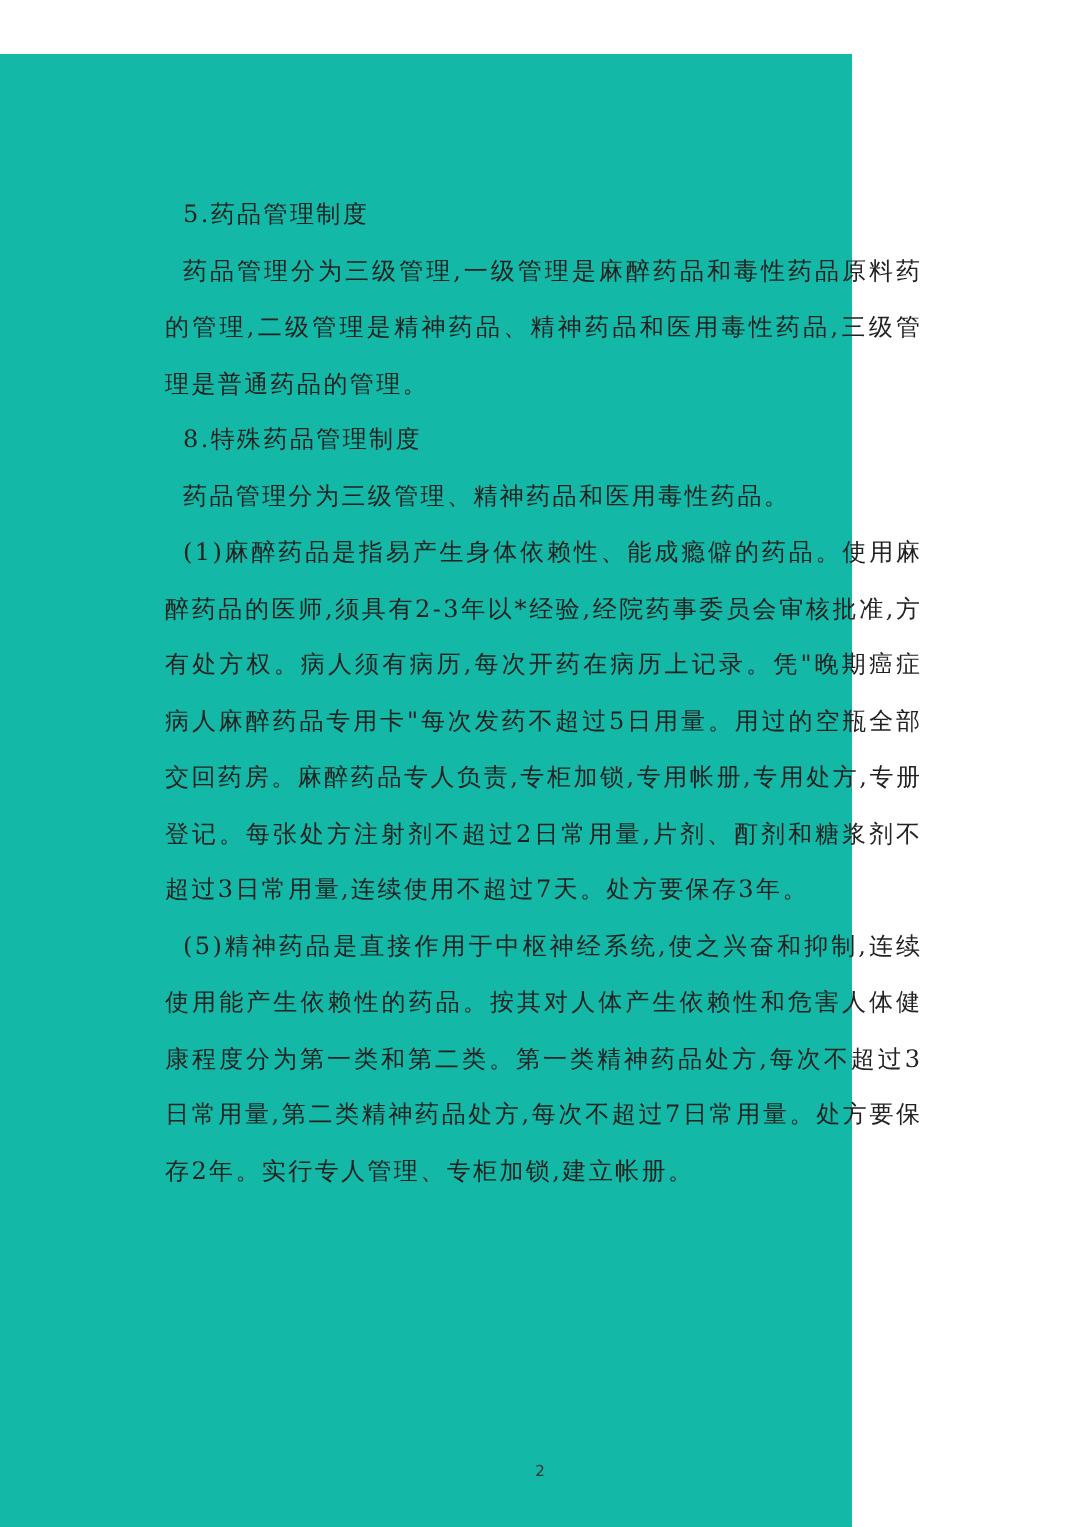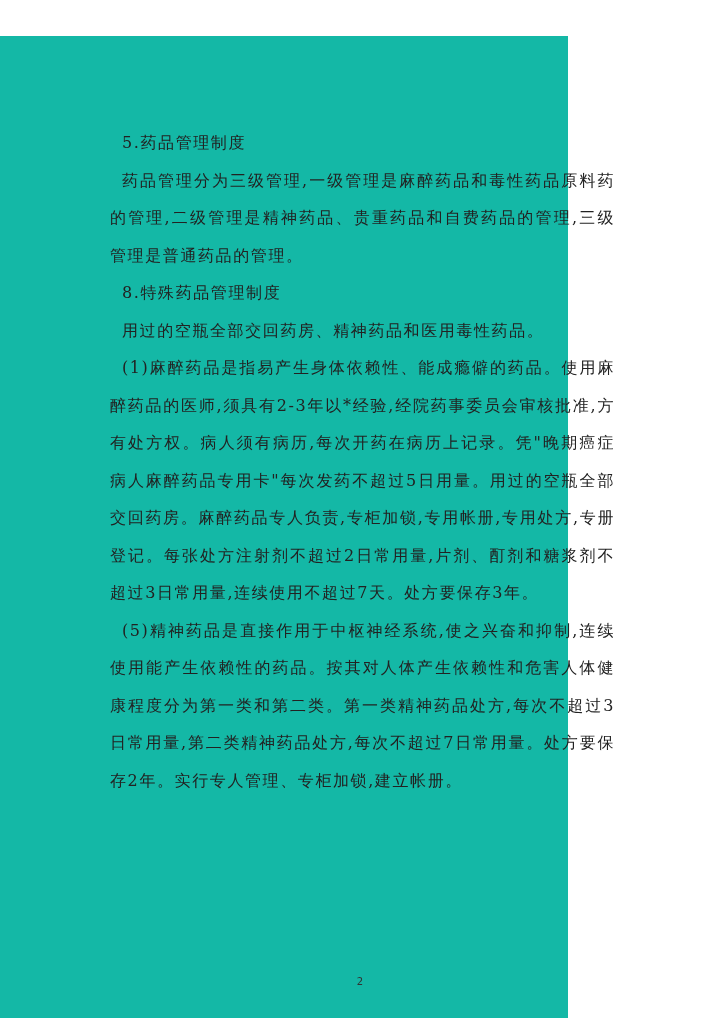--- a/index.html
+++ b/index.html
@@ -25,22 +25,22 @@
     font-family: "DejaVu Sans", "Liberation Sans", sans-serif;
     font-size: 10px; color: #333333;
   }
 </style>
 </head>
 <body>
 
 <div class="page">
   <div class="content">
     <p class="heading">5.药品管理制度</p>
-    <p class="para indent">药品管理分为三级管理,一级管理是麻醉药品和毒性药品原料药的管理,二级管理是精神药品、贵重药品和自费药品的管理,三级管理是普通药品的管理。</p>
+    <p class="para indent">药品管理分为三级管理,一级管理是麻醉药品和毒性药品原料药的管理,二级管理是精神药品、精神药品和医用毒性药品,三级管理是普通药品的管理。</p>
 
     <p class="heading">8.特殊药品管理制度</p>
-    <p class="para indent">用过的空瓶全部交回药房、精神药品和医用毒性药品。</p>
+    <p class="para indent">药品管理分为三级管理、精神药品和医用毒性药品。</p>
     <p class="para indent">(1)麻醉药品是指易产生身体依赖性、能成瘾僻的药品。使用麻醉药品的医师,须具有2-3年以*经验,经院药事委员会审核批准,方有处方权。病人须有病历,每次开药在病历上记录。凭"晚期癌症病人麻醉药品专用卡"每次发药不超过5日用量。用过的空瓶全部交回药房。麻醉药品专人负责,专柜加锁,专用帐册,专用处方,专册登记。每张处方注射剂不超过2日常用量,片剂、酊剂和糖浆剂不超过3日常用量,连续使用不超过7天。处方要保存3年。</p>
     <p class="para indent">(5)精神药品是直接作用于中枢神经系统,使之兴奋和抑制,连续使用能产生依赖性的药品。按其对人体产生依赖性和危害人体健康程度分为第一类和第二类。第一类精神药品处方,每次不超过3日常用量,第二类精神药品处方,每次不超过7日常用量。处方要保存2年。实行专人管理、专柜加锁,建立帐册。</p>
   </div>
 
   <div class="page-number">2</div>
 </div>
 
 </body></html>

